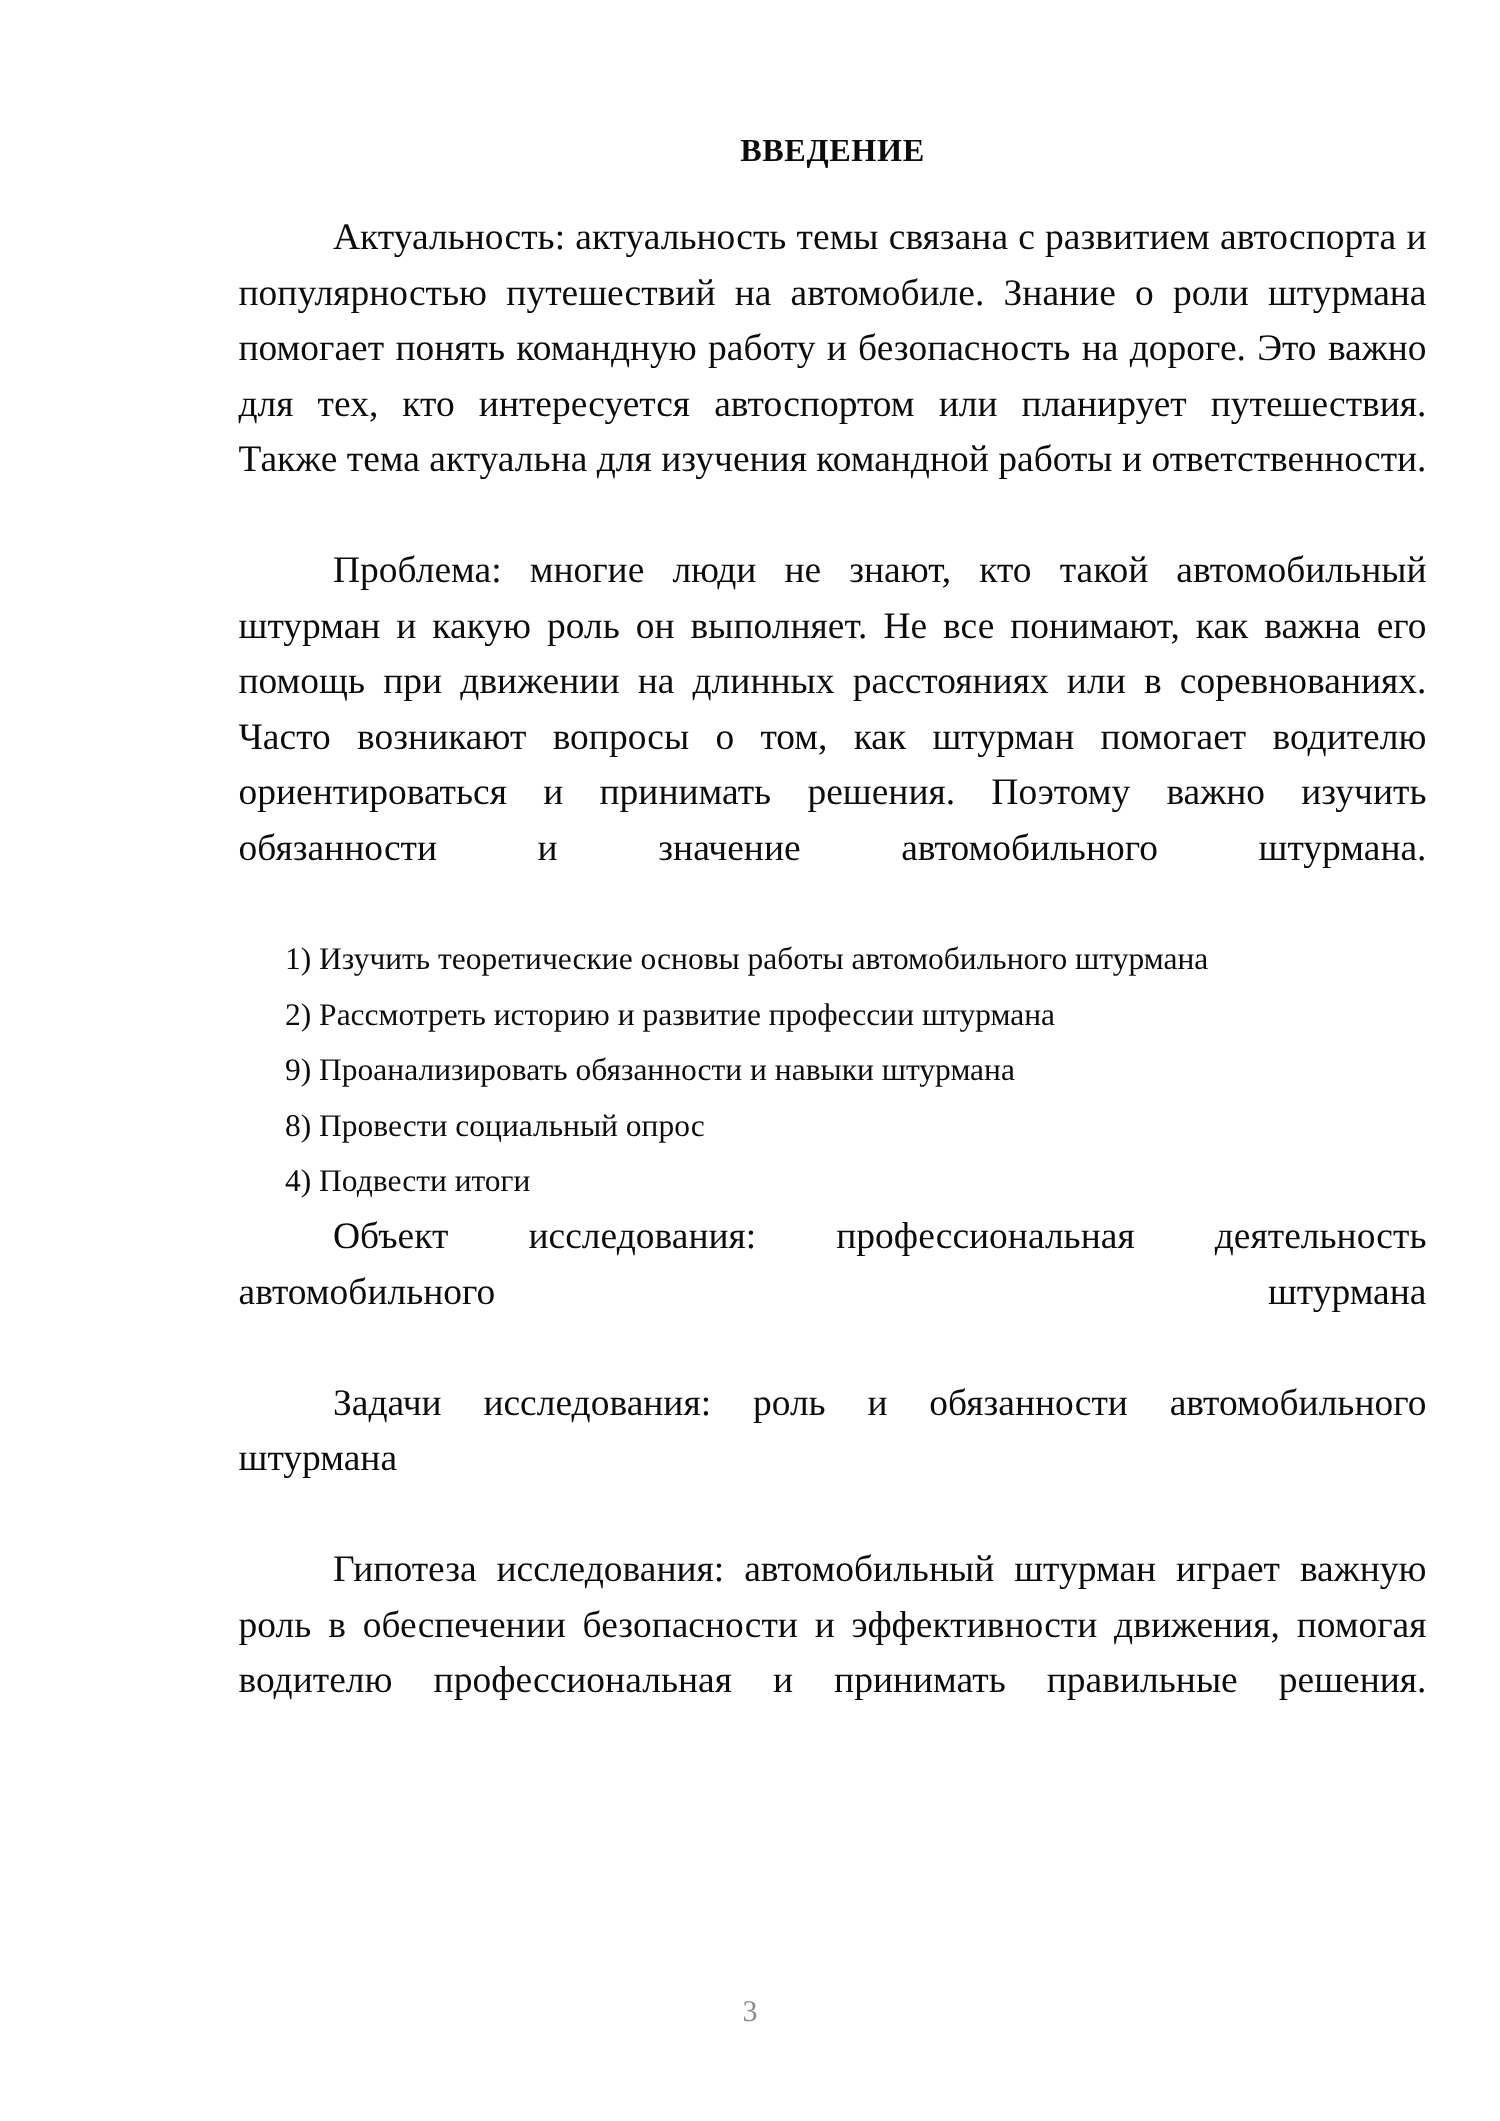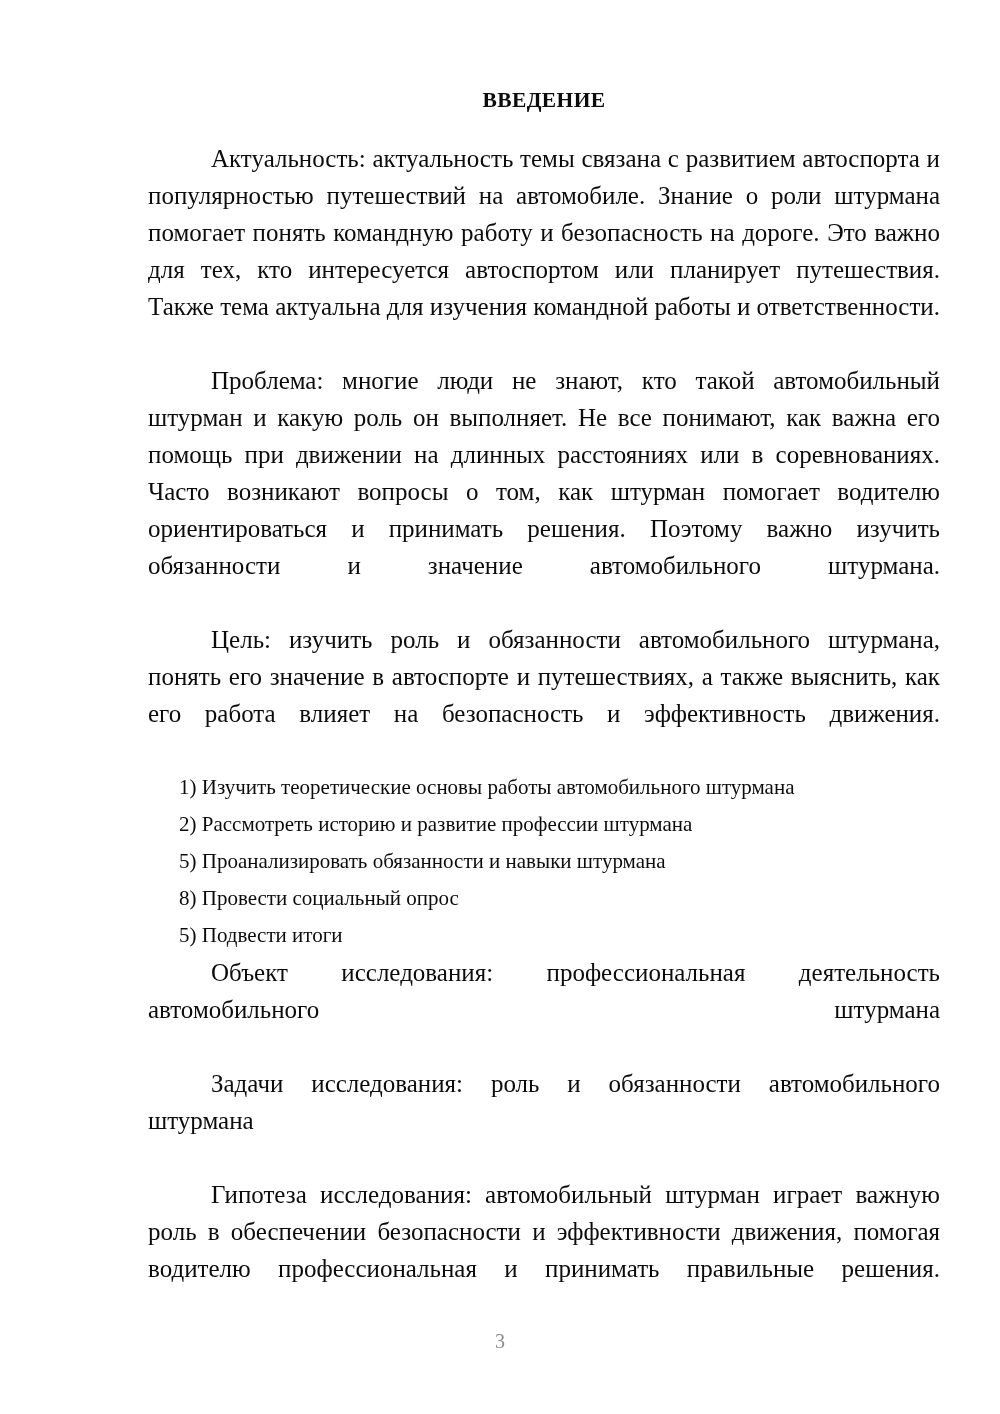--- a/index.html
+++ b/index.html
@@ -13,21 +13,21 @@
     width: 1000px;
     height: 1414px;
     background: #ffffff;
     overflow: hidden;
     font-family: "Liberation Serif", "DejaVu Serif", serif;
     color: #0c0c0c;
     box-sizing: border-box;
   }
   .content {
     position: absolute;
-    left: 148px;
+    left: 159px;
     top: 88px;
     width: 792px;
   }
   .doc-title {
     font-size: 21.5px;
     font-weight: bold;
     text-align: center;
     letter-spacing: 0.4px;
     margin: 0 0 26px 0;
     line-height: 1.2;
@@ -82,29 +82,28 @@
 <div class="page">
 
   <div class="content">
 
     <h1 class="doc-title">ВВЕДЕНИЕ</h1>
 
     <p class="para">Актуальность: актуальность темы связана с развитием автоспорта и популярностью путешествий на автомобиле. Знание о роли штурмана помогает понять командную работу и безопасность на дороге. Это важно для тех, кто интересуется автоспортом или планирует путешествия. Также тема актуальна для изучения командной работы и ответственности.</p>
 
     <p class="para">Проблема: многие люди не знают, кто такой автомобильный штурман и какую роль он выполняет. Не все понимают, как важна его помощь при движении на длинных расстояниях или в соревнованиях. Часто возникают вопросы о том, как штурман помогает водителю ориентироваться и принимать решения. Поэтому важно изучить обязанности и значение автомобильного штурмана.</p>
 
-    <p class="para">Цель: изучить роль и обязанности автомобильного штурмана, понять его значение в автоспорте и путешествиях, а также выяснить, как его работа влияет на безопасность и эффективность движения.</p>
 
 
     <ol class="list-block">
       <li class="list-item">1) Изучить теоретические основы работы автомобильного штурмана</li>
       <li class="list-item">2) Рассмотреть историю и развитие профессии штурмана</li>
-      <li class="list-item">5) Проанализировать обязанности и навыки штурмана</li>
+      <li class="list-item">9) Проанализировать обязанности и навыки штурмана</li>
       <li class="list-item">8) Провести социальный опрос</li>
-      <li class="list-item">5) Подвести итоги</li>
+      <li class="list-item">4) Подвести итоги</li>
     </ol>
 
     <p class="para">Объект исследования: профессиональная деятельность автомобильного штурмана</p>
 
     <p class="para">Задачи исследования: роль и обязанности автомобильного штурмана</p>
 
     <p class="para">Гипотеза исследования: автомобильный штурман играет важную роль в обеспечении безопасности и эффективности движения, помогая водителю профессиональная и принимать правильные решения.</p>
 
 
   </div>

